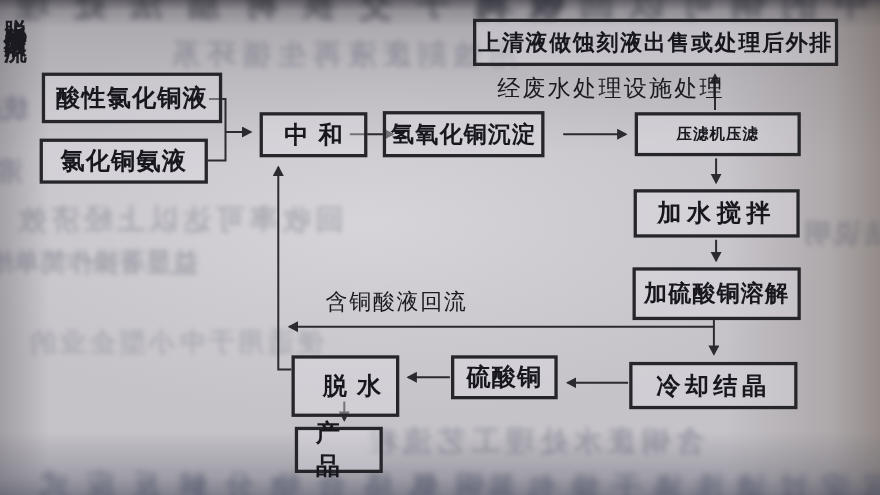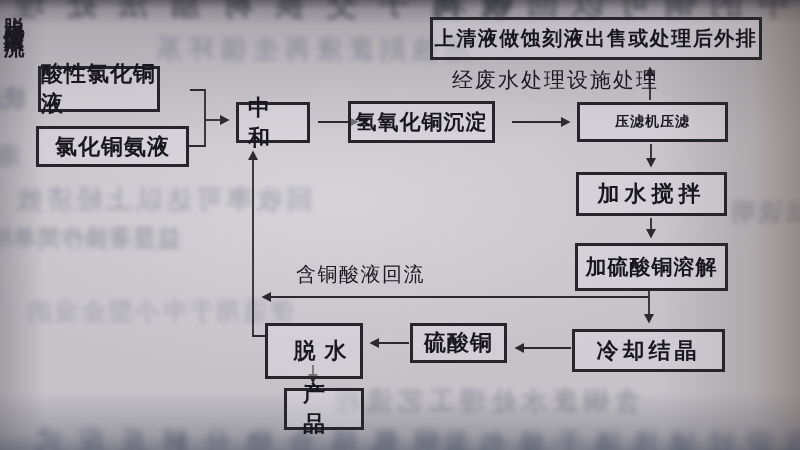--- a/index.html
+++ b/index.html
@@ -24,32 +24,32 @@
   .bd-dark{color:#23252f;filter:blur(2.8px);}
   .bd-bottom{color:#323a55;filter:blur(3px);}
   .diagram{position:absolute;inset:0;filter:blur(.3px);}
   .connectors{position:absolute;left:0;top:0;}
   .node{
     position:absolute;box-sizing:border-box;
     border:3px solid #26252a;background:rgba(226,223,229,.40);
     display:flex;align-items:center;justify-content:center;
     color:#17171d;font-weight:700;font-size:22px;letter-spacing:1px;
   }
-  .n-acidic   {left:38px; top:66px; width:122px;height:46px;font-size:22px;}
+  .n-acidic   {left:38px; top:66px; width:164px;height:46px;font-size:22px;}
   .n-ammonia  {left:36px; top:126px;width:153px;height:41px;font-size:22px;}
-  .n-neutral  {left:236px;top:102px;width:74px; height:41px;letter-spacing:9px;padding-left:9px;}
+  .n-neutral  {left:236px;top:102px;width:98px; height:41px;letter-spacing:9px;padding-left:9px;}
   .n-hydrox   {left:348px;top:101px;width:147px;height:42px;font-size:21px;}
   .n-filter   {left:577px;top:102px;width:151px;height:40px;font-size:14px;}
   .n-super    {left:430px;top:17px; width:332px;height:43px;font-size:20px;letter-spacing:1.5px;}
   .n-stir     {left:576px;top:172px;width:151px;height:44px;letter-spacing:5px;}
   .n-dissolve {left:575px;top:243px;width:153px;height:48px;font-size:21px;}
   .n-cool     {left:572px;top:329px;width:153px;height:43px;letter-spacing:4px;}
   .n-sulfate  {left:410px;top:323px;width:97px; height:40px;font-size:22px;}
   .n-dewater  {left:265px;top:323px;width:98px; height:56px;letter-spacing:9px;padding-left:21px;}
-  .n-product  {left:284px;top:388px;width:80px; height:42px;letter-spacing:11px;padding-left:16px;font-size:22px;}
+  .n-product  {left:268px;top:388px;width:80px; height:42px;letter-spacing:11px;padding-left:16px;font-size:22px;}
   .flabel{
     position:absolute;color:#1a1a20;font-weight:400;white-space:nowrap;
   }
   .l-wastewater{left:452px;top:66px;font-size:21px;letter-spacing:2px;}
   .l-reflux    {left:296px;top:261px;font-size:20px;letter-spacing:1.5px;}
   .l-dewaterref{
     left:215px;top:161px;font-size:21px;font-weight:700;color:#1a1a20;
     writing-mode:vertical-rl;text-orientation:upright;letter-spacing:3px;
   }
 </style>

